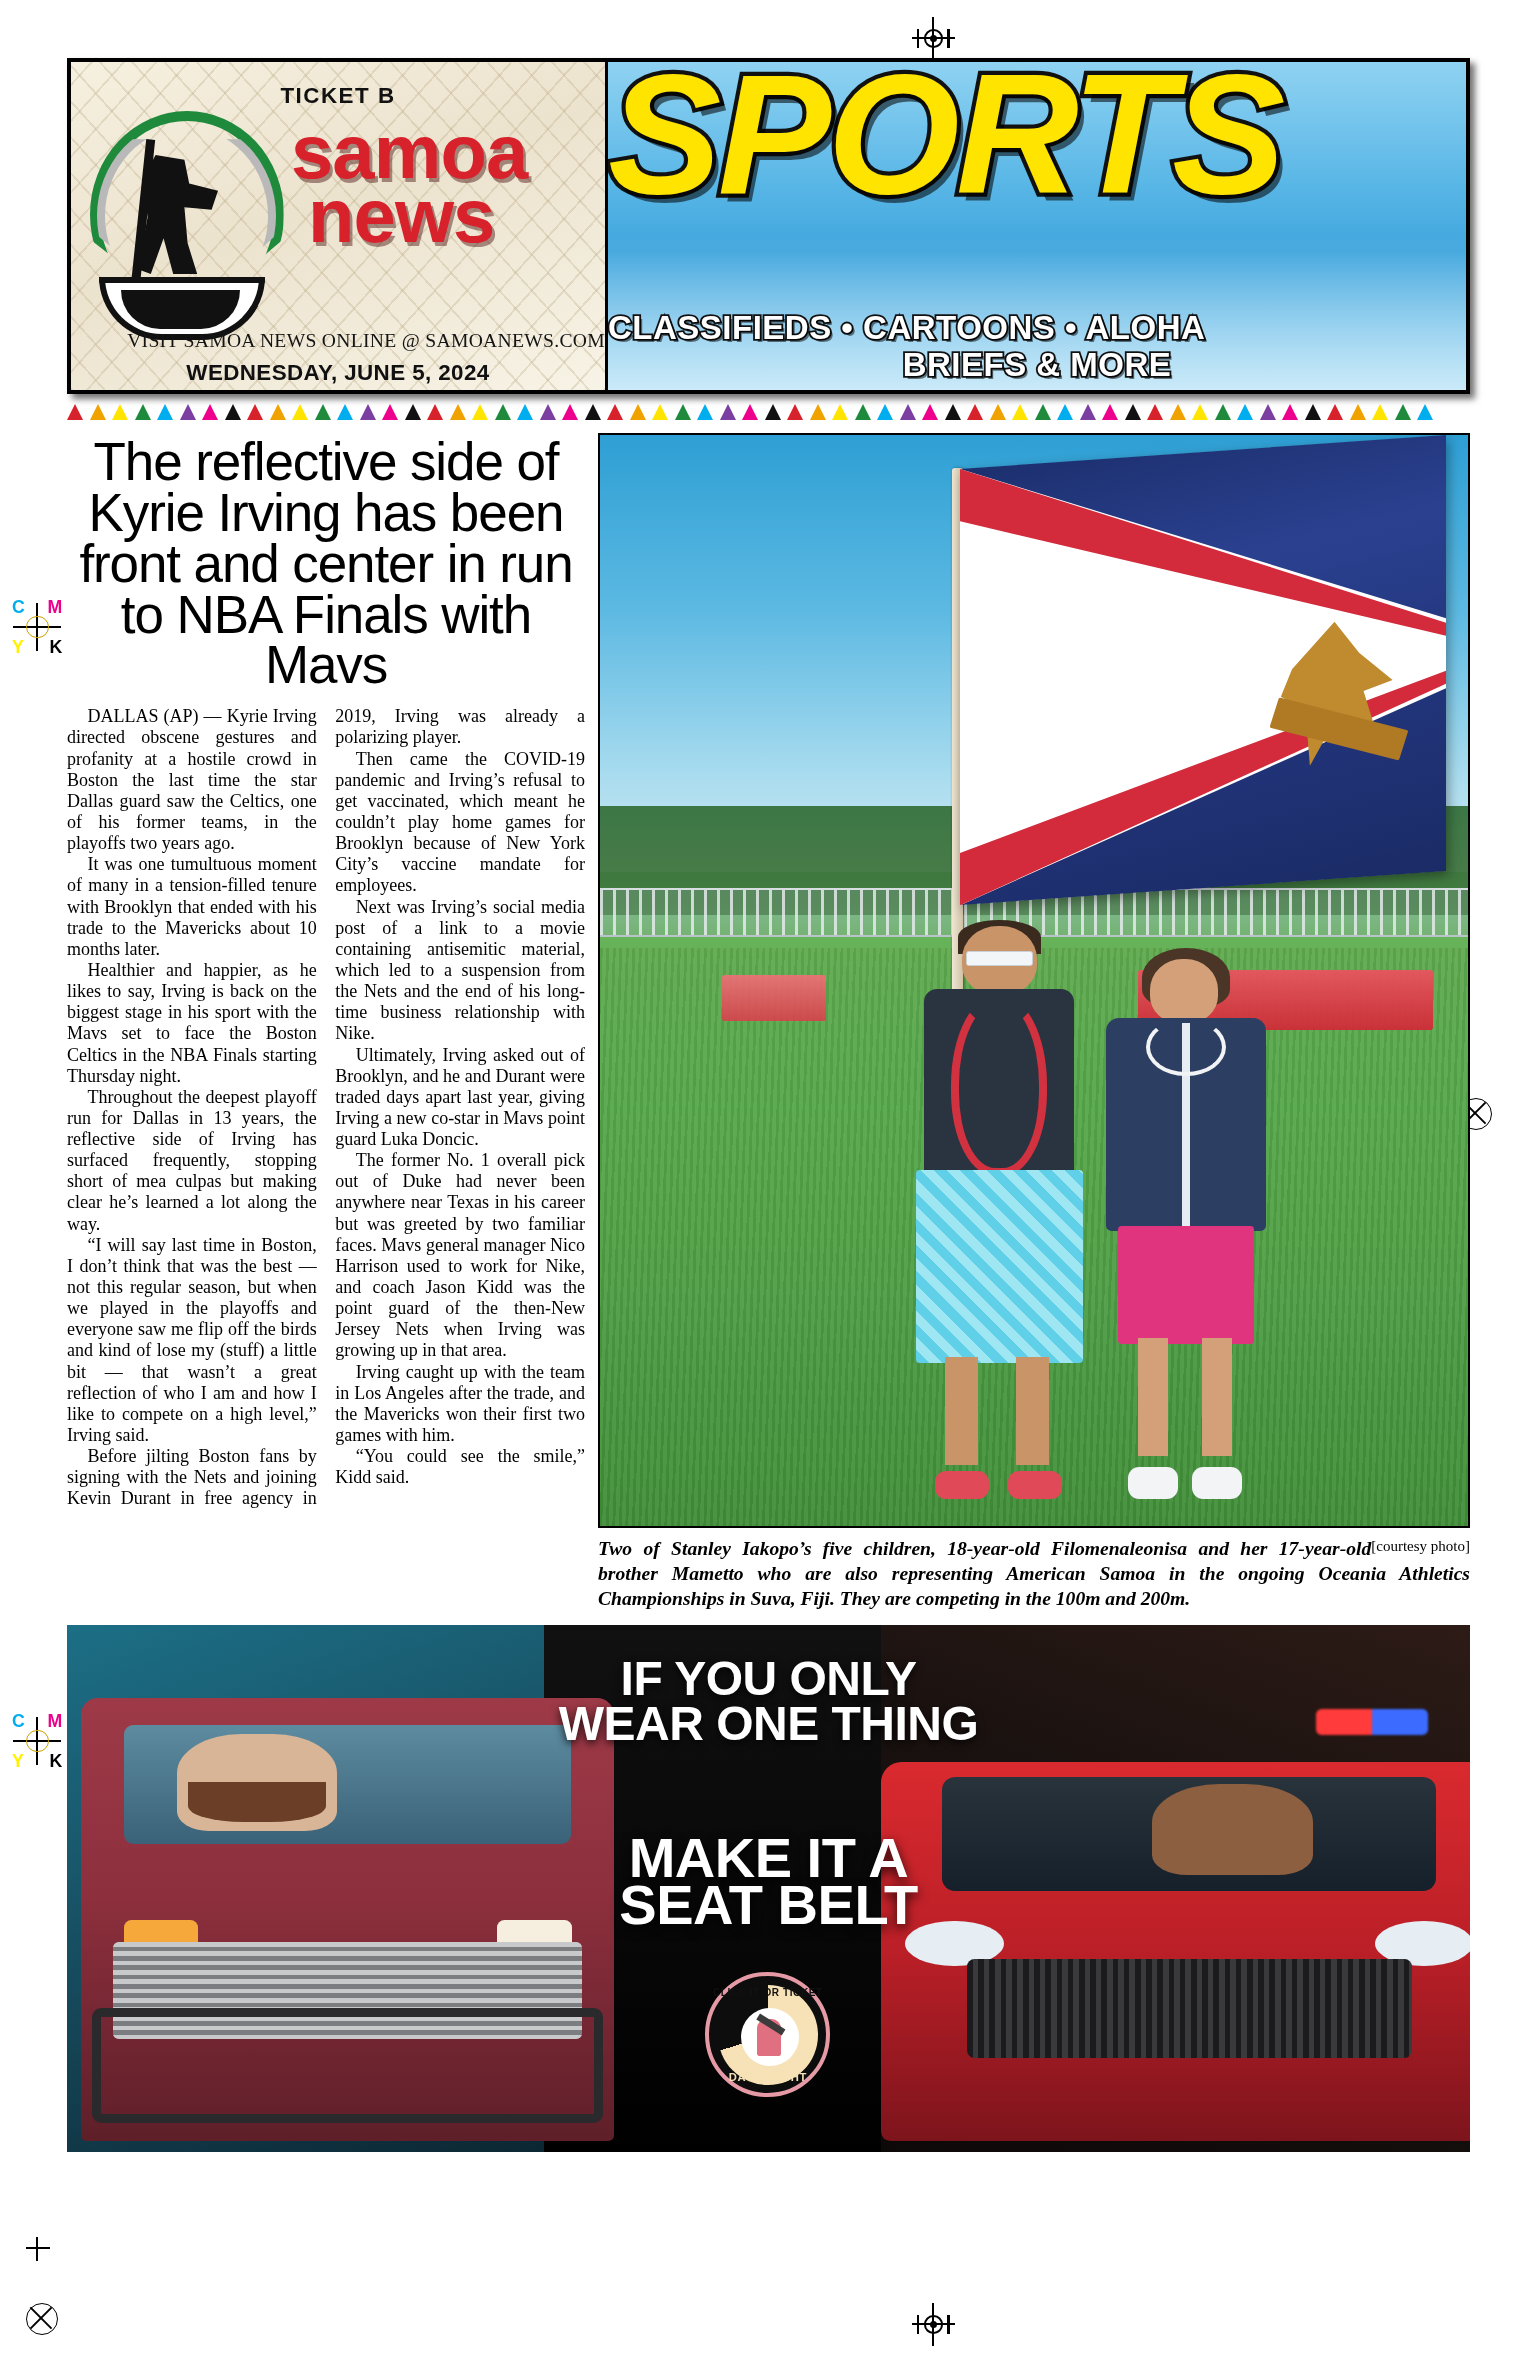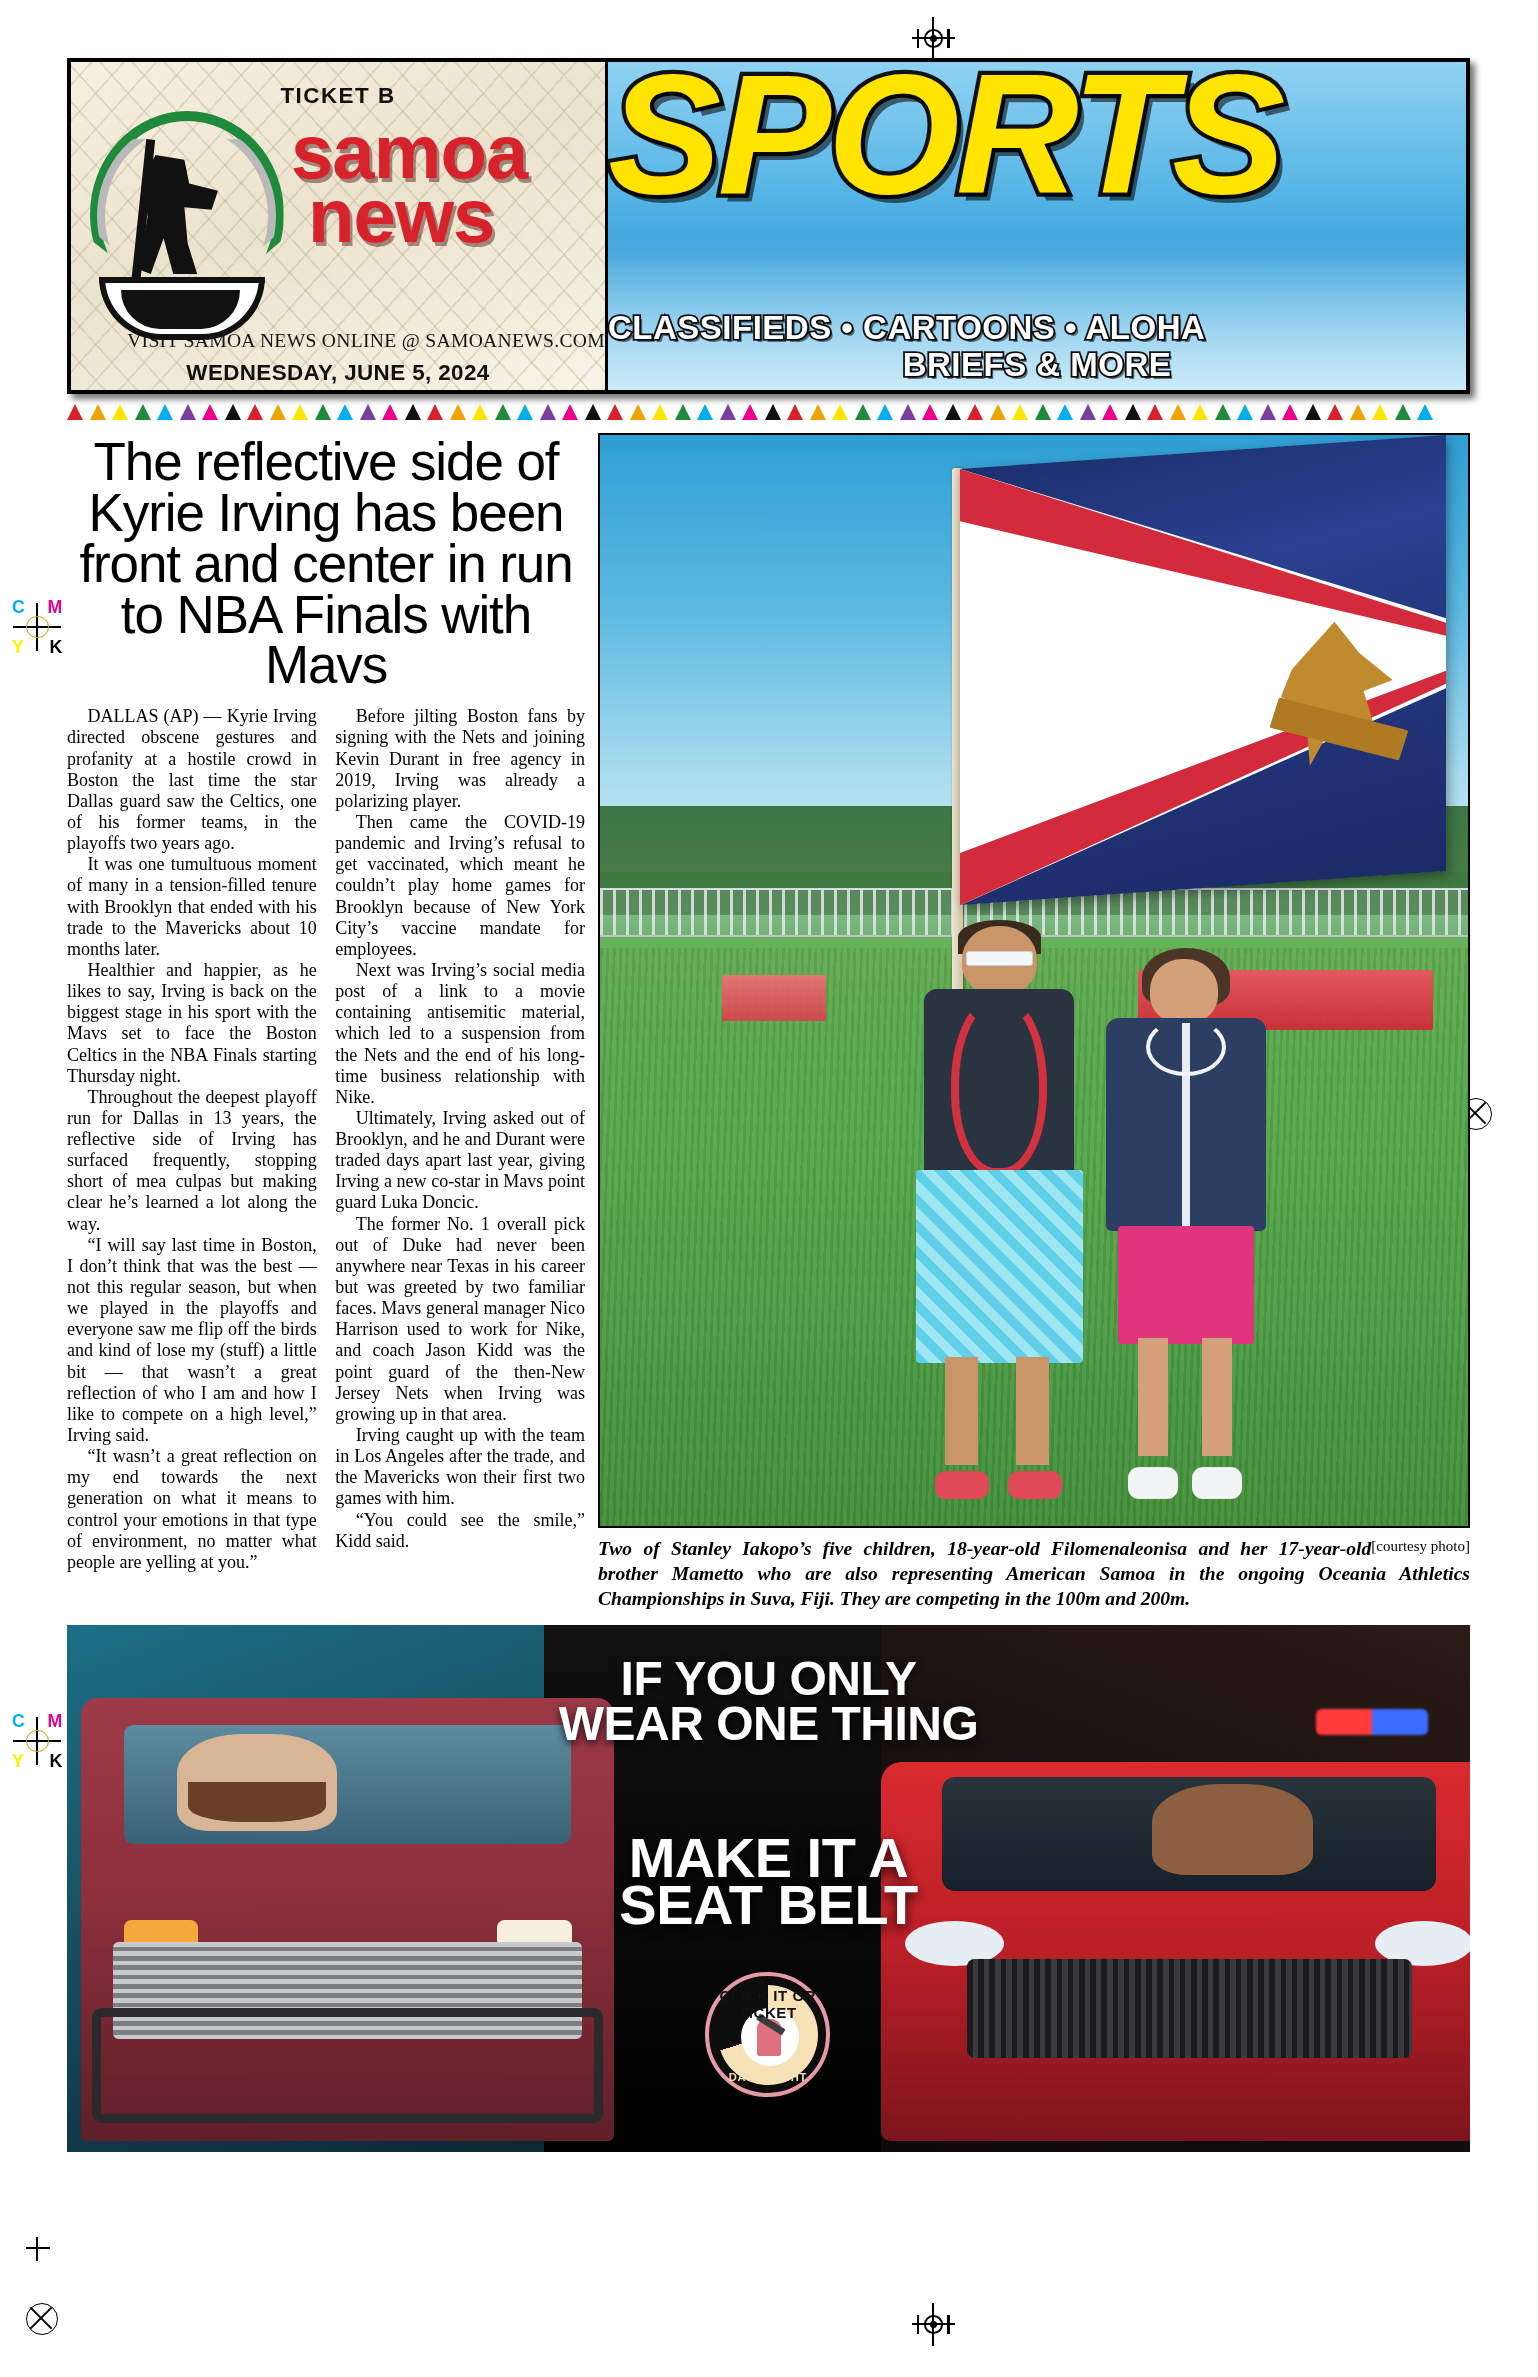--- a/index.html
+++ b/index.html
@@ -283,21 +283,21 @@
   .badge{position:absolute;left:45.5%;top:66%;width:125px;height:125px;z-index:6;
      border-radius:50%;background:#0d0d0d;border:4.7px solid #e59aa6;
      display:flex;align-items:center;justify-content:center;}
   .badge .ring{position:absolute;left:8.4px;top:8.4px;right:8.4px;bottom:8.4px;border-radius:50%;
      background:conic-gradient(#f6e2b6 0 70%, #0d0d0d 70% 100%);}
   .badge .inner{position:absolute;left:32px;top:32px;width:58px;height:58px;border-radius:50%;background:#fff;z-index:2;}
   .badge .person{position:absolute;left:48px;top:43px;width:24px;height:37px;z-index:3;
      background:#e0707f;border-radius:9.3px 9.3px 2.8px 2.8px;}
   .badge .beltb{position:absolute;left:47px;top:45px;width:30px;height:6.5px;background:#3b3b3b;transform:rotate(32deg);z-index:4;}
   .badge .txtTop{position:absolute;left:0;right:0;top:10.3px;text-align:center;z-index:5;
-     font-family:"Liberation Sans",sans-serif;font-weight:bold;font-size:15px;color:#111;letter-spacing:0.6px;}
+     font-family:"Liberation Sans",sans-serif;font-weight:bold;font-size:10px;color:#111;letter-spacing:0.6px;}
   .badge .txtBot{position:absolute;left:0;right:0;bottom:10.3px;text-align:center;z-index:5;
      font-family:"Liberation Sans",sans-serif;font-weight:bold;font-size:11.2px;color:#f6e2b6;letter-spacing:0.6px;}
 </style>
 </head>
 <body>
 
 <div class="target-mark" style="left:912px;top:17px;">
   <div class="hbar"></div>
     <div class="vbar"></div>
     <div class="ring"></div>
@@ -436,21 +436,20 @@
   <div class="content">
 
     <div class="leftcol">
       <h1 class="headline">The reflective side of Kyrie Irving has been front and center in run to NBA Finals with Mavs</h1>
       <div class="cols" id="article-body">
           <p>DALLAS (AP) — Kyrie Irving directed obscene gestures and profanity at a hostile crowd in Boston the last time the star Dallas guard saw the Celtics, one of his former teams, in the playoffs two years ago.</p>
           <p>It was one tumultuous moment of many in a tension-filled tenure with Brooklyn that ended with his trade to the Mavericks about 10 months later.</p>
           <p>Healthier and happier, as he likes to say, Irving is back on the biggest stage in his sport with the Mavs set to face the Boston Celtics in the NBA Finals starting Thursday night.</p>
           <p>Throughout the deepest playoff run for Dallas in 13 years, the reflective side of Irving has surfaced frequently, stopping short of mea culpas but making clear he’s learned a lot along the way.</p>
           <p>“I will say last time in Boston, I don’t think that was the best — not this regular season, but when we played in the playoffs and everyone saw me flip off the birds and kind of lose my (stuff) a little bit — that wasn’t a great reflection of who I am and how I like to compete on a high level,” Irving said.</p>
-          <p>“It wasn’t a great reflection on my end towards the next generation on what it means to control your emotions in that type of environment, no matter what people are yelling at you.”</p>
           <p>Before jilting Boston fans by signing with the Nets and joining Kevin Durant in free agency in 2019, Irving was already a polarizing player.</p>
           <p>Then came the COVID-19 pandemic and Irving’s refusal to get vaccinated, which meant he couldn’t play home games for Brooklyn because of New York City’s vaccine mandate for employees.</p>
           <p>Next was Irving’s social media post of a link to a movie containing antisemitic material, which led to a suspension from the Nets and the end of his long-time business relationship with Nike.</p>
           <p>Ultimately, Irving asked out of Brooklyn, and he and Durant were traded days apart last year, giving Irving a new co-star in Mavs point guard Luka Doncic.</p>
           <p>The former No. 1 overall pick out of Duke had never been anywhere near Texas in his career but was greeted by two familiar faces. Mavs general manager Nico Harrison used to work for Nike, and coach Jason Kidd was the point guard of the then-New Jersey Nets when Irving was growing up in that area.</p>
           <p>Irving caught up with the team in Los Angeles after the trade, and the Mavericks won their first two games with him.</p>
           <p>“You could see the smile,” Kidd said.</p>
         </div>
     </div>
 

